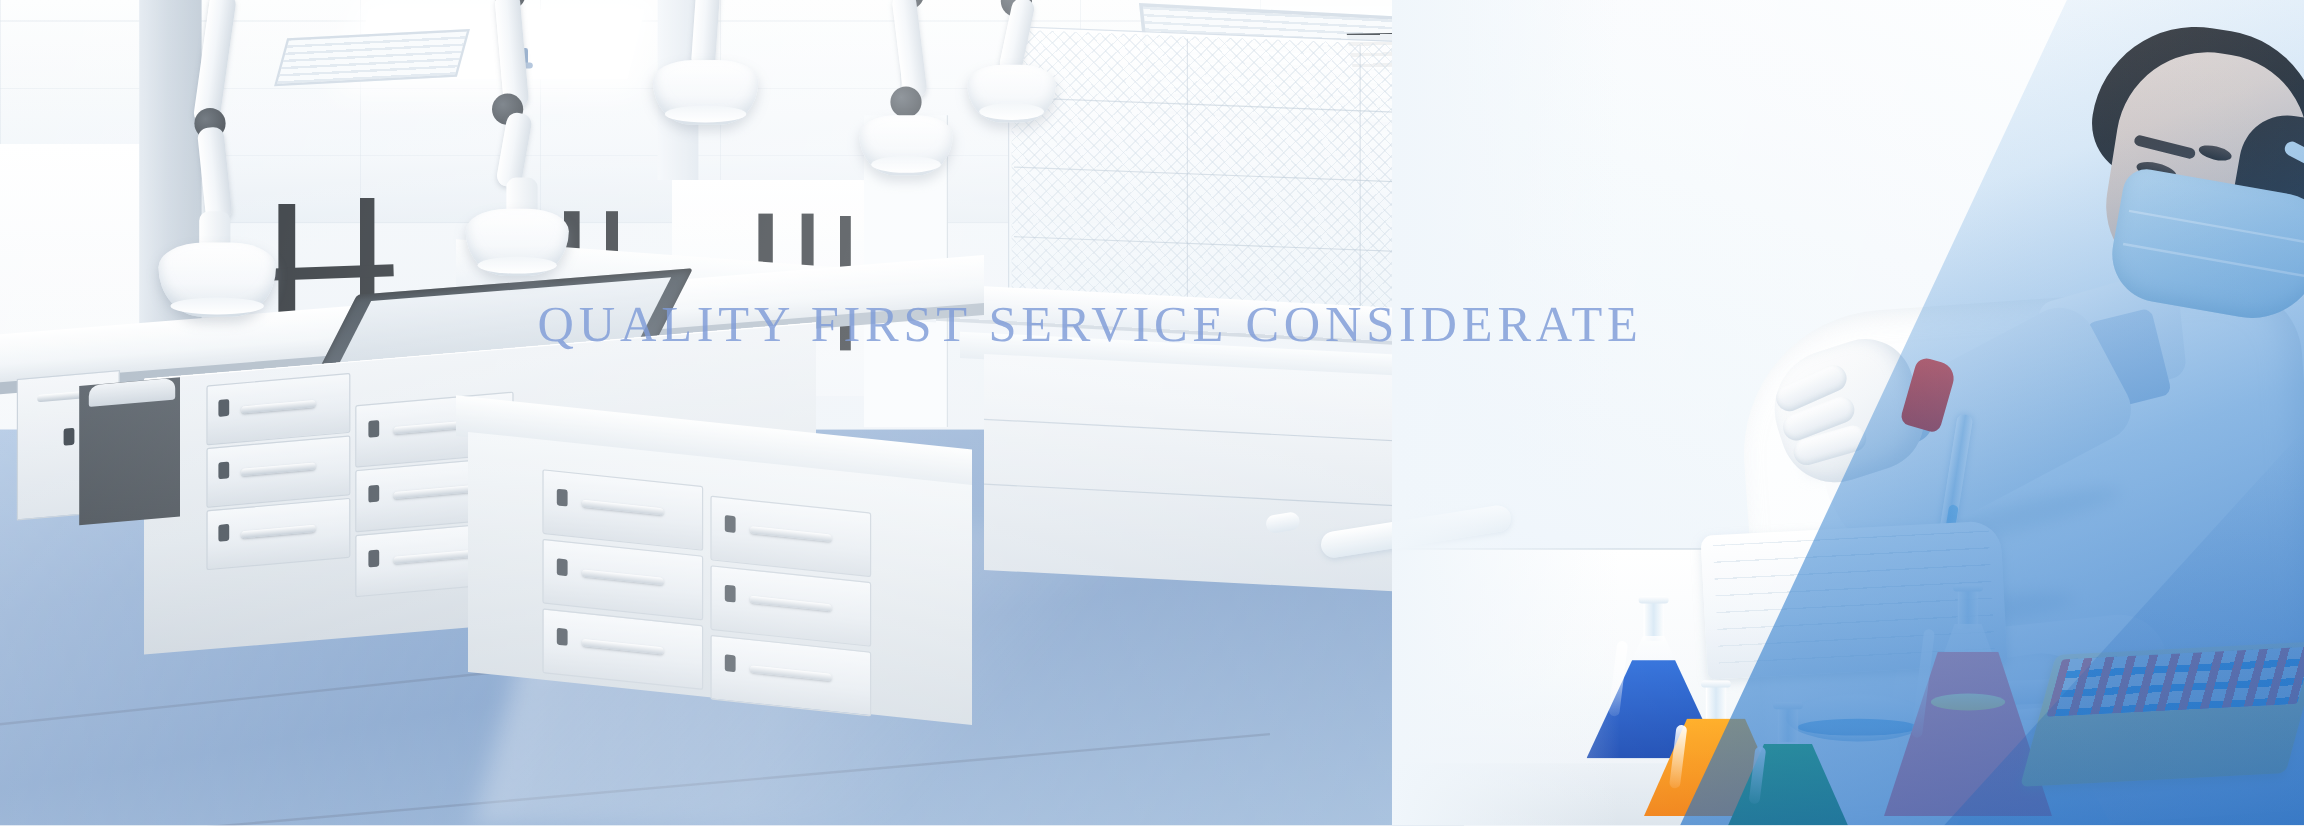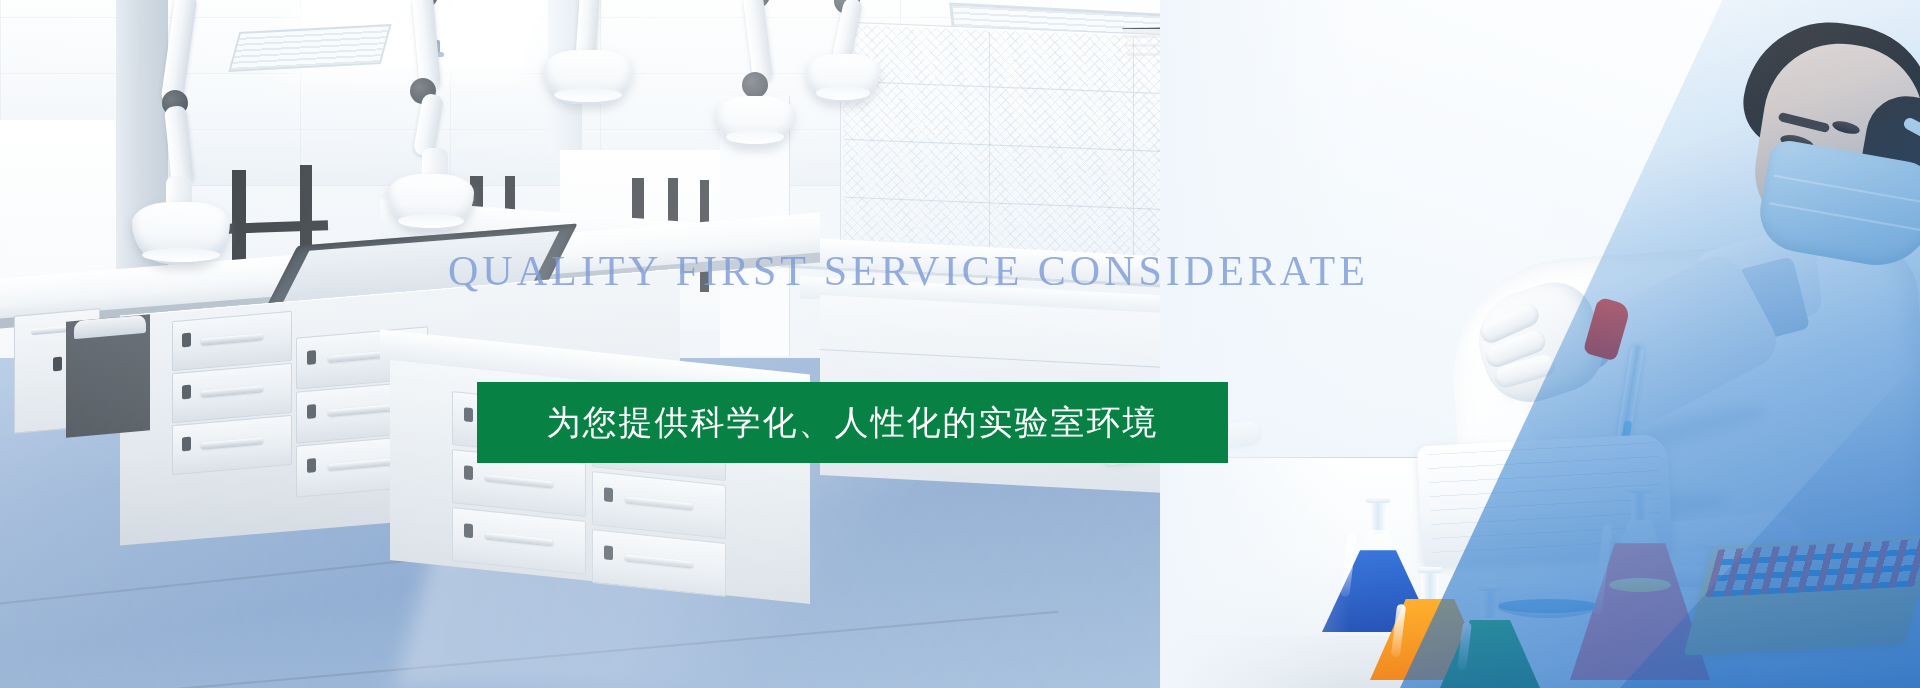--- a/index.html
+++ b/index.html
@@ -887,18 +887,15 @@
   </div>
 
   <div class="haze"></div>
   <div class="blue-wedge"></div>
   <div class="blue-wedge2"></div>
 
   <div class="copy">
     <div class="eng">QUALITY FIRST SERVICE CONSIDERATE</div>
 
 
-    <div class="greenbar">
-      <span>为您提供科学化、人性化的实验室环境</span>
-    </div>
   </div>
 
 </div>
 
 </body></html>

